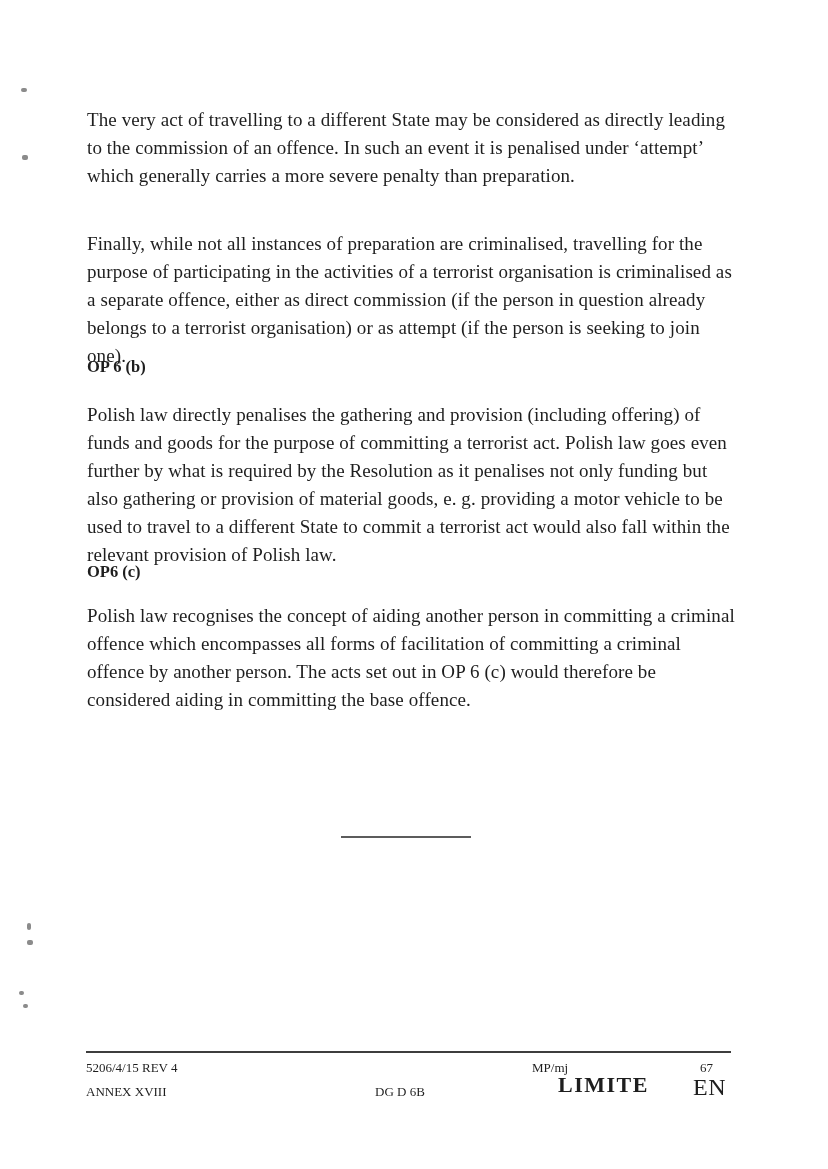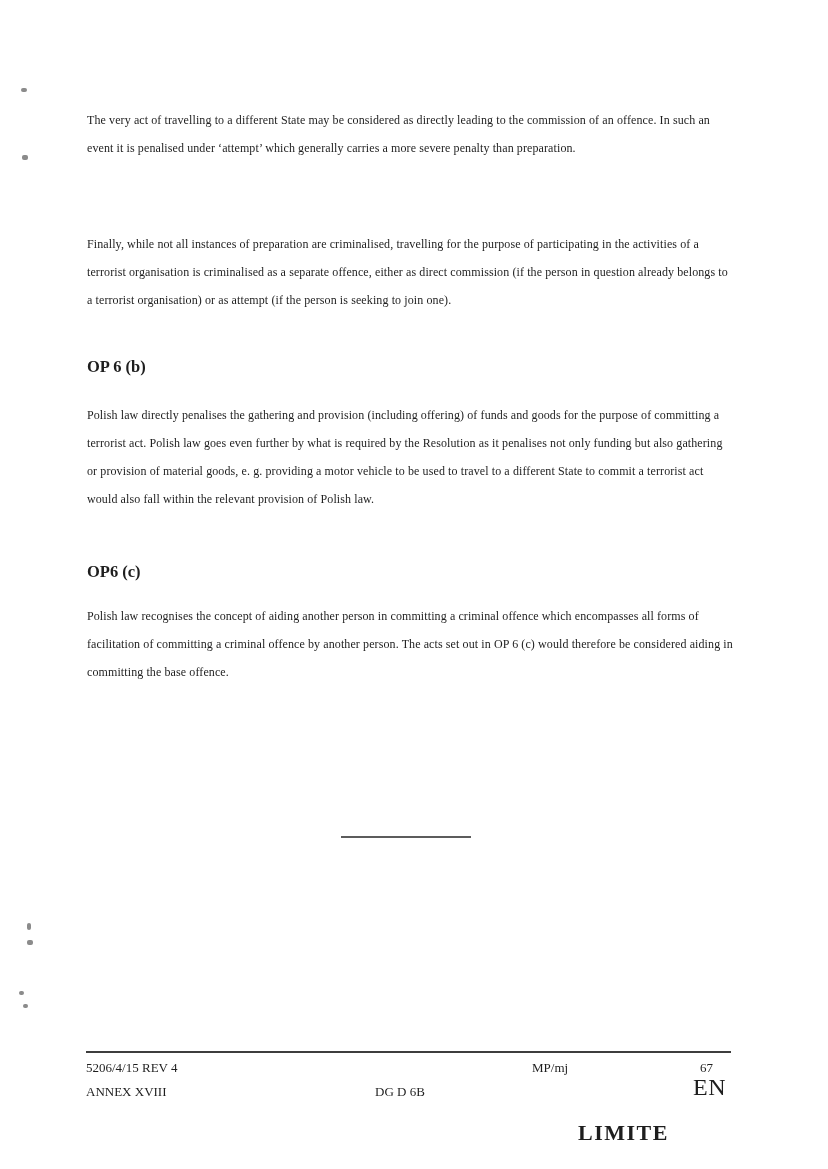--- a/index.html
+++ b/index.html
@@ -13,21 +13,21 @@
     height: 1169px;
     background: #ffffff;
     font-family: "Liberation Serif", "DejaVu Serif", serif;
     color: #1e1e1e;
     overflow: hidden;
   }
   .body-block {
     position: absolute;
     left: 87px;
     width: 648px;
-    font-size: 12px;
+    font-size: 19px;
     line-height: 28px;
     text-align: left;
     letter-spacing: 0.1px;
   }
   .heading-block {
     position: absolute;
     left: 87px;
     font-size: 16.5px;
     line-height: 22px;
     font-weight: bold;
@@ -53,25 +53,24 @@
     font-size: 13px;
     line-height: 22px;
     white-space: nowrap;
   }
   .doc-ref       { left: 86px;  top: 1057px; }
   .initials      { left: 532px; top: 1057px; }
   .page-number   { left: 700px; top: 1057px; width: 30px; }
   .annex         { left: 86px;  top: 1081px; }
   .dg            { left: 375px; top: 1081px; }
   .classification{
-    left: 558px; top: 1122px;
+    left: 558px; top: 1074px;
     font-size: 22px;
     font-weight: bold;
     letter-spacing: 1.5px;
-    margin-left: 20px;
   }
   .language {
     left: 693px; top: 1076px;
     font-size: 24px;
     font-weight: normal;
     letter-spacing: 0.5px;
   }
   .speck {
     position: absolute;
     background: #8b8b8b;

